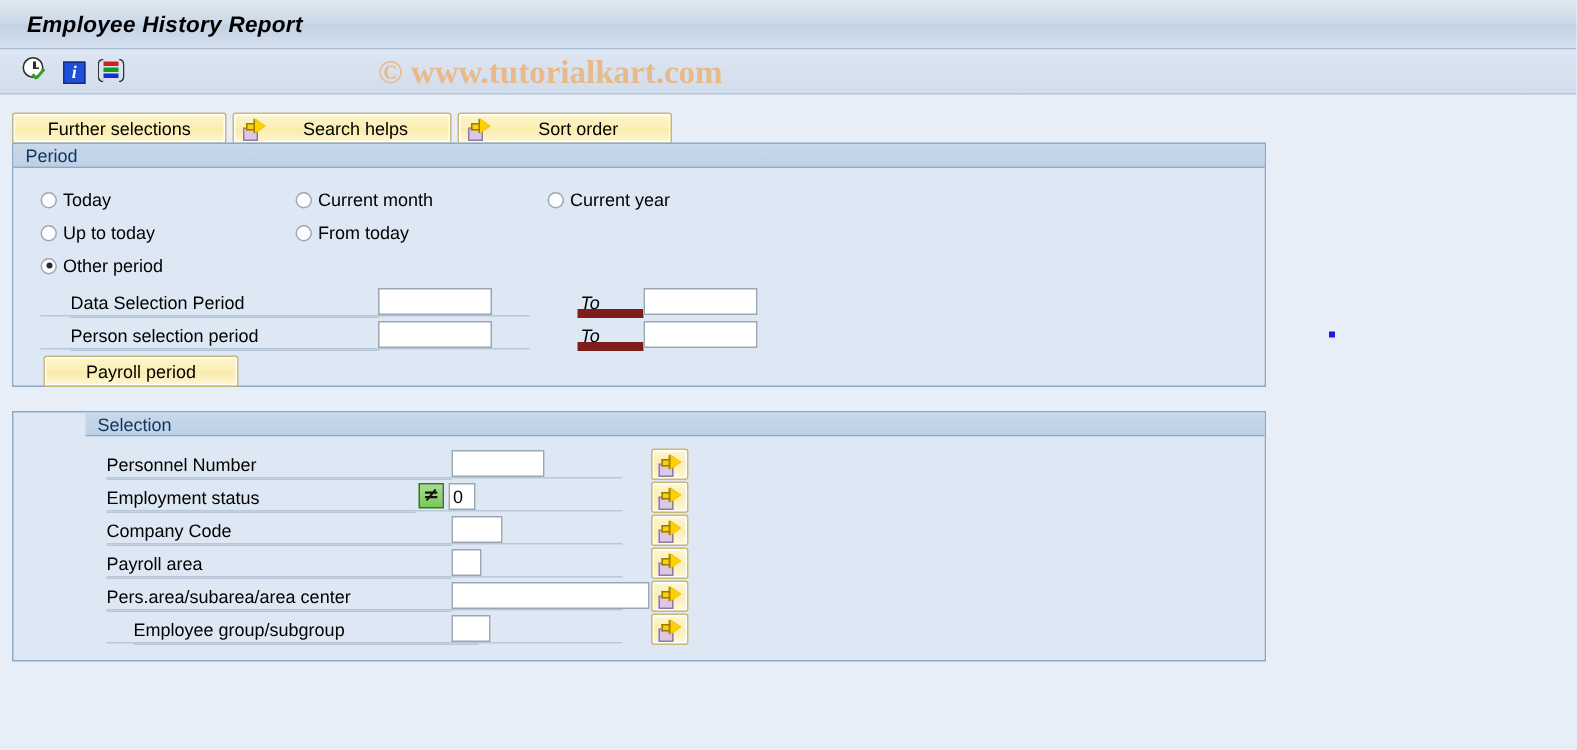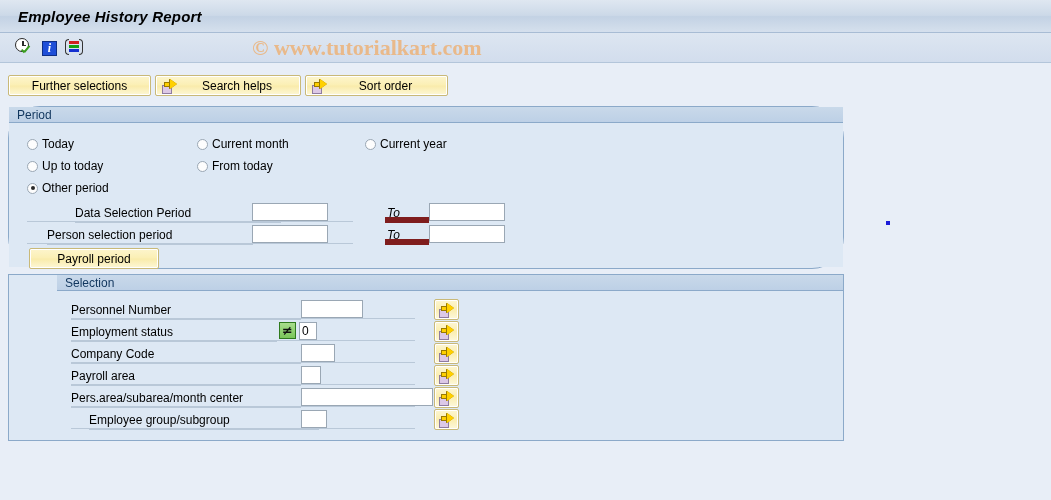--- a/index.html
+++ b/index.html
@@ -234,22 +234,22 @@
     box-sizing: border-box;
     white-space: nowrap;
   }
   .panel-body {
     position: relative;
     background: #dde8f4;
     height: calc(100% - 17px);
   }
 
   #period-panel {
-    left: 8px; top: 106px;
-    width: 836px; height: 163px; border-radius: 32px;
+    left: 8px; top: 95px;
+    width: 836px; height: 163px;
   }
   #selection-panel {
     left: 8px; top: 274px;
     width: 836px; height: 167px; padding-left: 48px;
   }
 
   
   .radio-row {
     position: absolute;
     display: flex;
@@ -451,21 +451,21 @@
       <span class="radio"></span>
       <span>From today</span>
     </div>
 
     <div class="radio-row" style="left:18px; top:58px;">
       <span class="radio checked"></span>
       <span>Other period</span>
     </div>
 
     <div class="sep" style="left:18px; top:98px; width:326px;"></div>
-    <div class="frow" style="left:38px; top:80px;margin-left:28px;">
+    <div class="frow" style="left:38px; top:80px;">
       <span class="flabel" style="width:206px;">Data Selection Period</span>
     </div>
     <input class="inp" style="position: absolute; left: 243px; top: 80px; width: 76px;" value="">
     <div class="frow" style="left:376px; top:80px;">
       <span class="tolabel">To</span>
     </div>
     <input class="inp" style="position: absolute; left: 420px; top: 80px; width: 76px;" value="">
 
     <div class="sep" style="left:18px; top:120px; width:326px;"></div>
     <div class="frow" style="left:38px; top:102px;">
@@ -546,21 +546,21 @@
         <span class="page"></span>
         <span class="arw">
             <span class="stem"></span>
             <span class="head"></span>
           </span>
       </span>
     </div>
 
     <div class="sep" style="left:14px; top:115px; width:344px;"></div>
     <div class="frow" style="left:14px; top:97px;">
-      <span class="flabel" style="width:230px;">Pers.area/subarea/month center</span>
+      <span class="flabel" style="width:230px;">Pers.area/subarea/area center</span>
     </div>
     <input class="inp" style="position: absolute; left: 244px; top: 97px; width: 132px;" value="">
     <div class="selbtn" style="left:377px; top:96px;">
       <span class="arrowico">
         <span class="page"></span>
         <span class="arw">
             <span class="stem"></span>
             <span class="head"></span>
           </span>
       </span>

